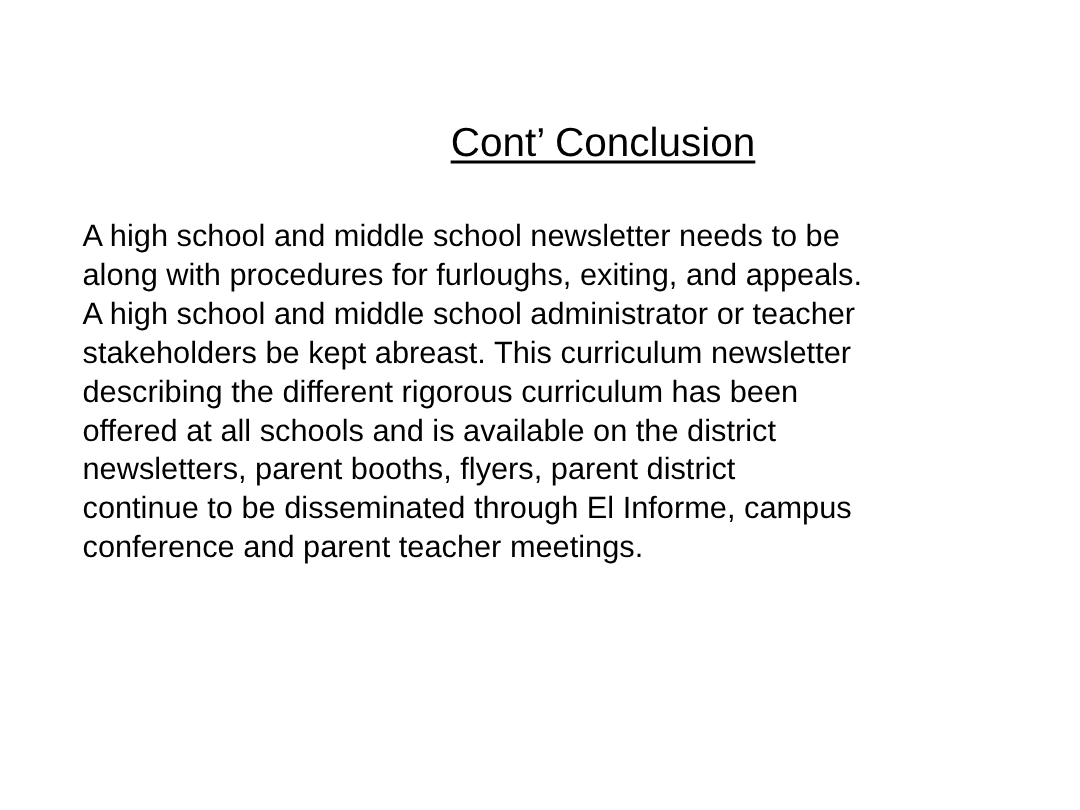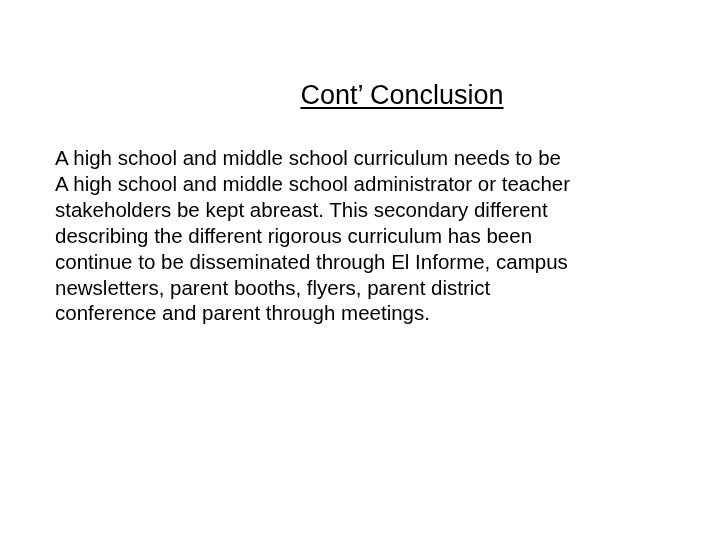--- a/index.html
+++ b/index.html
@@ -8,20 +8,22 @@
   .title span { position:relative; left:-2px; }
   .body { position:absolute; left:55px; top:145px; width:660px; font-size:20.5px; line-height:25.9px; }
   .line { white-space:nowrap; display:block; }
 </style>
 </head>
 <body>
 
 <div class="title"><span>Cont’ Conclusion</span></div>
 
 <div class="body">
-  <span class="line">A high school and middle school curriculum needs to be</span>
+  <span class="line">A high school and middle school newsletter needs to be</span>
+  <span class="line">along with procedures for furloughs, exiting, and appeals.</span>
   <span class="line">A high school and middle school administrator or teacher</span>
-  <span class="line">stakeholders be kept abreast. This secondary different</span>
+  <span class="line">stakeholders be kept abreast. This curriculum newsletter</span>
   <span class="line">describing the different rigorous curriculum has been</span>
+  <span class="line">offered at all schools and is available on the district</span>
+  <span class="line">newsletters, parent booths, flyers, parent district</span>
   <span class="line">continue to be disseminated through El Informe, campus</span>
-  <span class="line">newsletters, parent booths, flyers, parent district</span>
-  <span class="line">conference and parent through meetings.</span>
+  <span class="line">conference and parent teacher meetings.</span>
 </div>
 
 </body></html>

